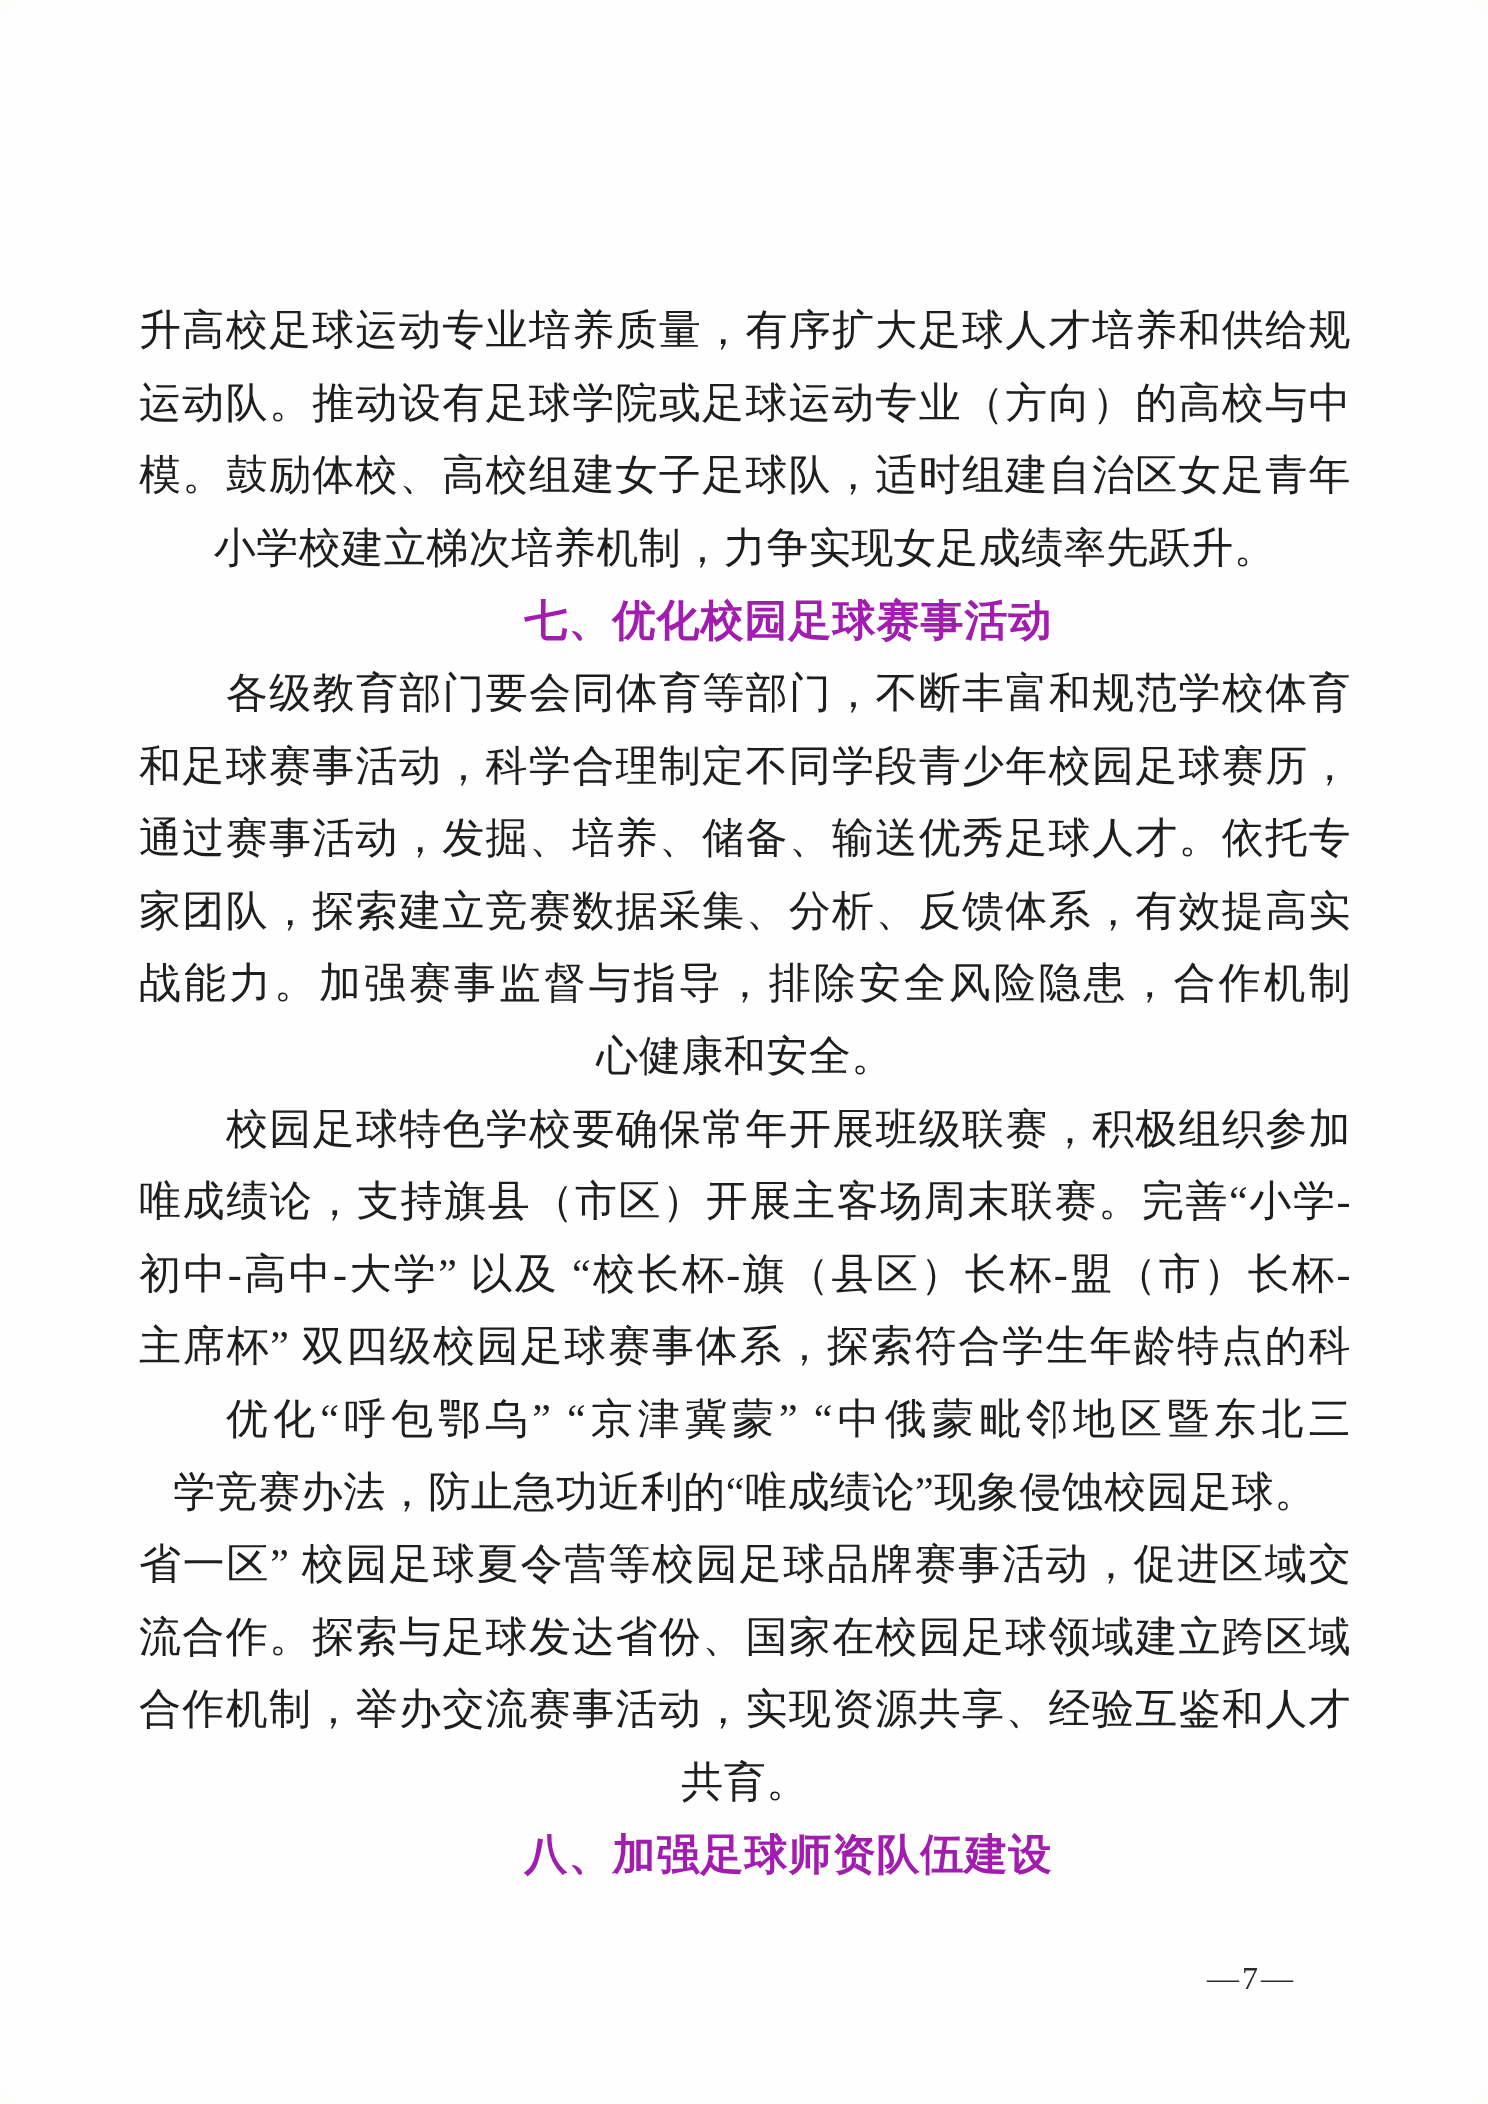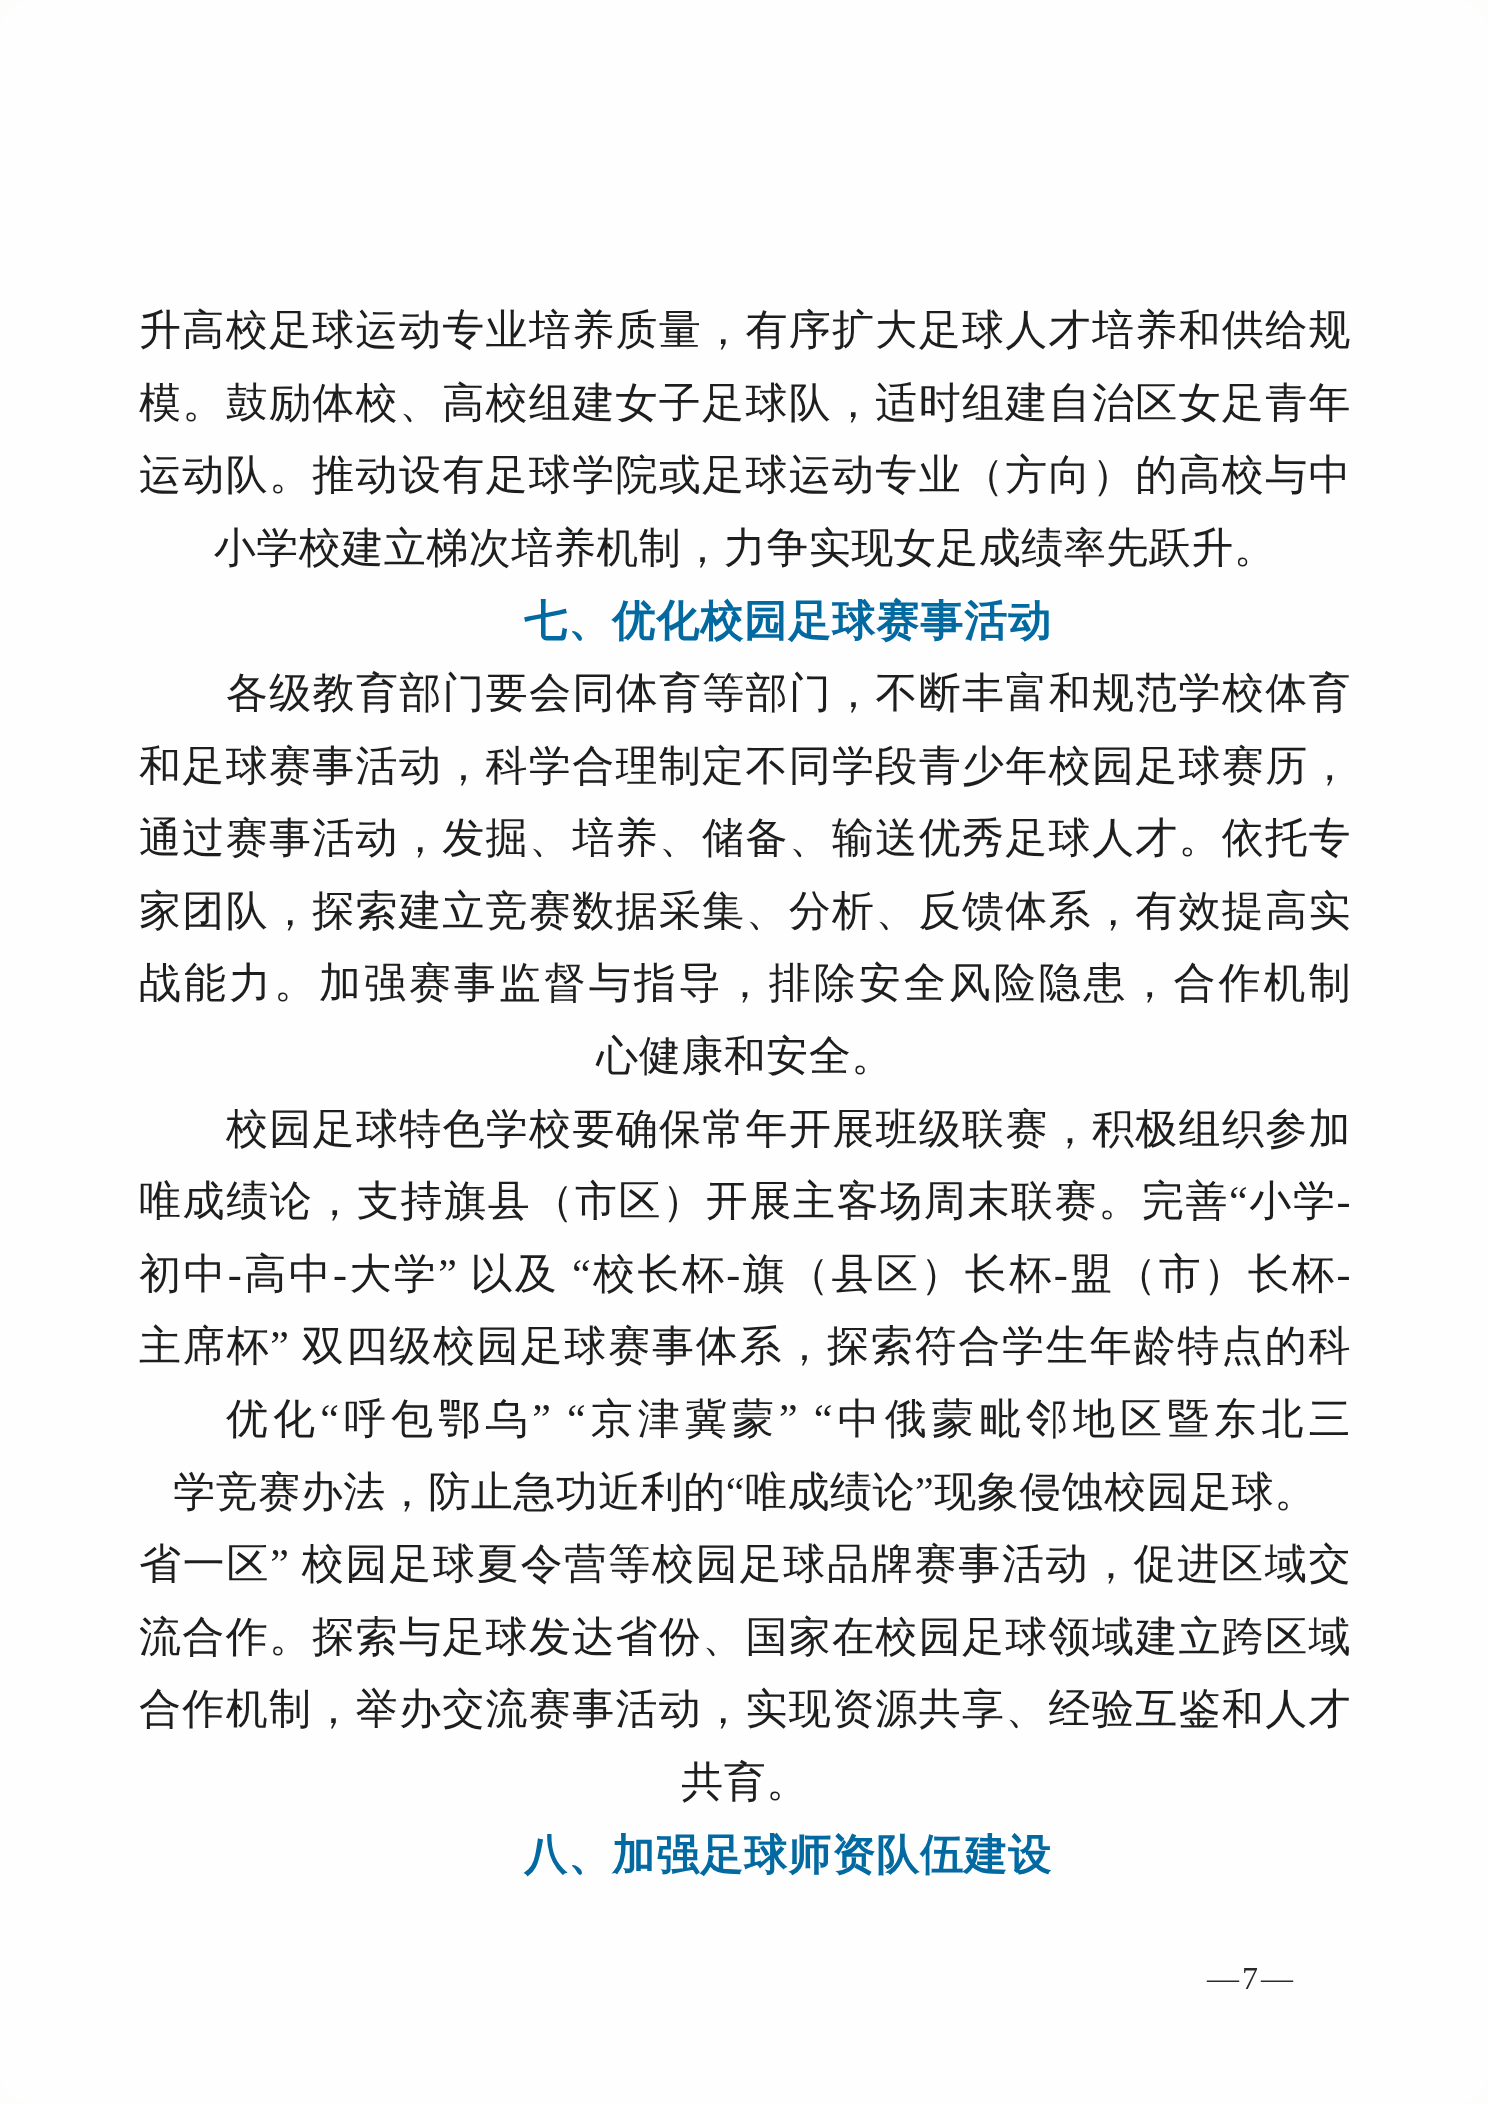--- a/index.html
+++ b/index.html
@@ -40,41 +40,41 @@
     text-align: justify;
     text-align-last: justify;
   }
   .line.indent {
     text-indent: 87px;
   }
   .line.heading {
     font-family: "Liberation Sans", "DejaVu Sans", sans-serif;
     font-weight: 700;
     font-size: 43px;
-    color: #0369a1;
+    color: #a21caf;
     letter-spacing: 1px;
   }
   .page-number {
     position: absolute;
     top: 1960px;
     right: 192px;
     font-size: 32px;
     letter-spacing: 3px;
     color: #2a2a2a;
     font-family: "Liberation Serif", "DejaVu Serif", serif;
   }
 </style>
 </head>
 <body>
 
 <div class="page">
   <div class="doc" id="doc-body">
       <div class="line fill">升高校足球运动专业培养质量，有序扩大足球人才培养和供给规</div>
+      <div class="line fill">运动队。推动设有足球学院或足球运动专业（方向）的高校与中</div>
       <div class="line fill">模。鼓励体校、高校组建女子足球队，适时组建自治区女足青年</div>
-      <div class="line fill">运动队。推动设有足球学院或足球运动专业（方向）的高校与中</div>
       <div class="line">小学校建立梯次培养机制，力争实现女足成绩率先跃升。</div>
       <div class="line heading indent">七、优化校园足球赛事活动</div>
       <div class="line fill indent">各级教育部门要会同体育等部门，不断丰富和规范学校体育</div>
       <div class="line fill">和足球赛事活动，科学合理制定不同学段青少年校园足球赛历，</div>
       <div class="line fill">通过赛事活动，发掘、培养、储备、输送优秀足球人才。依托专</div>
       <div class="line fill">家团队，探索建立竞赛数据采集、分析、反馈体系，有效提高实</div>
       <div class="line fill">战能力。加强赛事监督与指导，排除安全风险隐患，合作机制</div>
       <div class="line">心健康和安全。</div>
       <div class="line fill indent">校园足球特色学校要确保常年开展班级联赛，积极组织参加</div>
       <div class="line fill">唯成绩论，支持旗县（市区）开展主客场周末联赛。完善“小学-</div>

